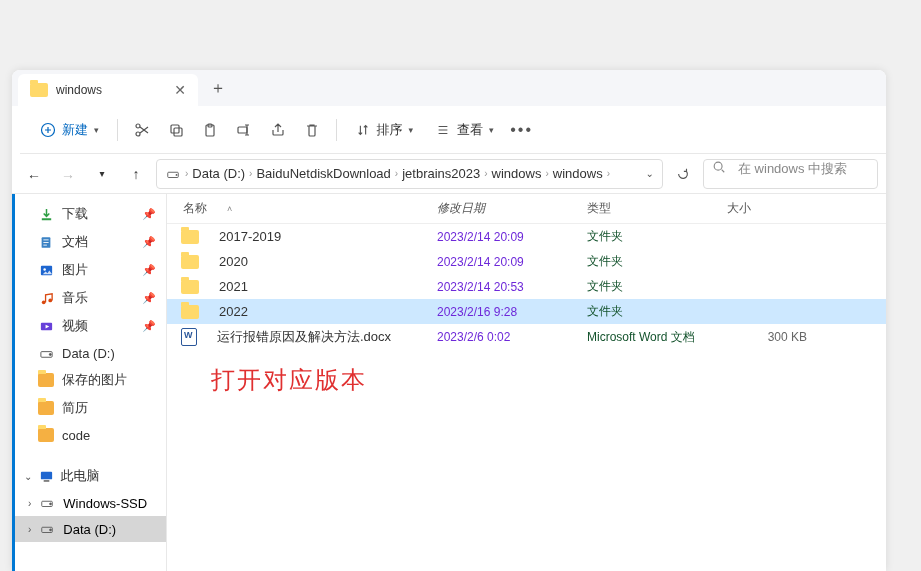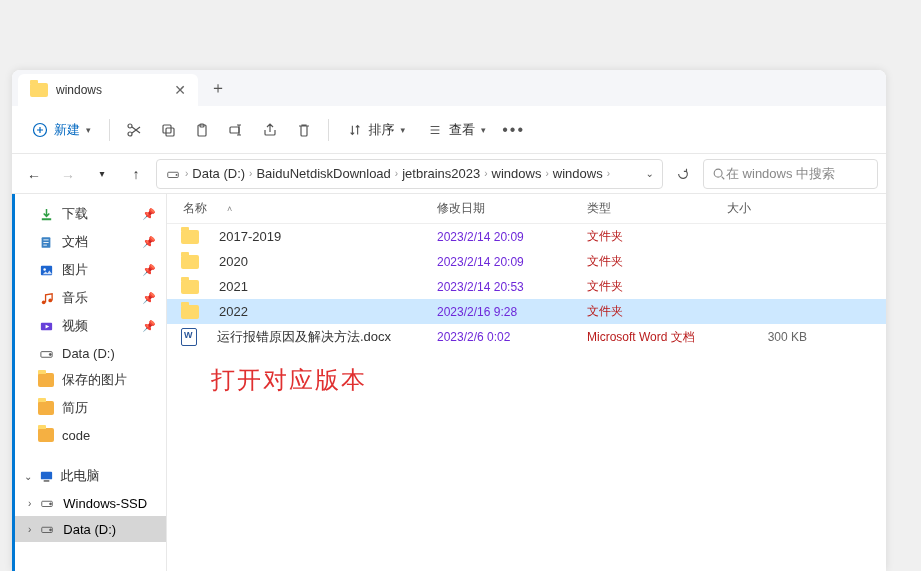--- a/index.html
+++ b/index.html
@@ -2,50 +2,50 @@
 <html><head>
 <meta charset="utf-8">
 <style>
   * { box-sizing: border-box; margin: 0; padding: 0; font-family: "Segoe UI", "Microsoft YaHei", sans-serif; }
   body { background: #f0f0f0; width: 921px; height: 571px; overflow: hidden; position: relative; }
   .window { position: absolute; top: 70px; left: 12px; right: 35px; bottom: 0; background: #fff; border-radius: 8px 8px 0 0; box-shadow: 0 0 8px rgba(0,0,0,0.1); display: flex; flex-direction: column; overflow: hidden; }
   .tabbar { display: flex; align-items: center; height: 36px; background: #f5f6f9; padding-left: 6px; }
   .tab { display: flex; align-items: center; gap: 8px; background: #fff; height: 32px; padding: 0 12px; border-radius: 6px 6px 0 0; margin-top: 4px; font-size: 12px; color: #333; width: 180px; position: relative; }
   .tab .close { margin-left: auto; color: #666; font-size: 14px; cursor: pointer; }
   .newtab { width: 28px; height: 28px; display: flex; align-items: center; justify-content: center; margin-left: 6px; color: #555; font-size: 16px; cursor: pointer; border-radius: 4px; }
-  .toolbar { display: flex; align-items: center; height: 48px; padding: 0 10px; gap: 2px; border-bottom: 1px solid #e8e8e8; }
+  .toolbar { display: flex; align-items: center; height: 48px; padding: 0 10px; gap: 2px; border-bottom: 1px solid #e8e8e8; margin-left: 8px; }
   .tbtn { display: flex; align-items: center; gap: 6px; padding: 6px 10px; font-size: 13px; color: #333; border-radius: 4px; cursor: pointer; }
   .tbtn-icon { width: 32px; height: 32px; display: flex; align-items: center; justify-content: center; color: #555; border-radius: 4px; cursor: pointer; }
   .divider-v { width: 1px; height: 22px; background: #ddd; margin: 0 6px; }
   .navrow { display: flex; align-items: center; height: 40px; padding: 0 8px; gap: 6px; border-bottom: 1px solid #e8e8e8; }
   .navbtn { width: 28px; height: 28px; display: flex; align-items: center; justify-content: center; color: #333; font-size: 14px; cursor: pointer; border-radius: 4px; }
   .breadcrumb { flex: 1; display: flex; align-items: center; gap: 4px; border: 1px solid #ddd; height: 30px; border-radius: 4px; padding: 0 8px; font-size: 13px; color: #333; overflow: hidden; }
   .bc-sep { color: #999; font-size: 10px; }
   .bc-item { white-space: nowrap; cursor: pointer; }
-  .searchbox { display: flex; align-items: center; gap: 0; border: 1px solid #ddd; height: 30px; border-radius: 4px; padding: 0 8px; width: 175px; color: #888; font-size: 13px; }
+  .searchbox { display: flex; gap: 12px; border: 1px solid #ddd; height: 30px; border-radius: 4px; padding: 0 8px; width: 175px; color: #888; font-size: 13px; }
   .body { flex: 1; display: flex; overflow: hidden; }
   .sidebar { width: 155px; border-right: 1px solid #e8e8e8; padding: 6px 0; overflow-y: auto; font-size: 13px; position: relative; }
   .sidebar::before { content:""; position:absolute; left:0; top:0; bottom:0; width:3px; background:#0078d4; }
   .side-item { display: flex; align-items: center; gap: 8px; padding: 5px 10px 5px 26px; color: #333; cursor: pointer; }
   .side-item .pin { margin-left: auto; color: #aaa; font-size: 11px; }
   .side-group { margin-top: 14px; }
   .side-group-head { display: flex; align-items: center; gap: 6px; padding: 5px 10px 5px 12px; color: #333; cursor: pointer; }
   .side-sub { padding-left: 30px; display: flex; align-items: center; gap: 8px; padding-top: 5px; padding-bottom: 5px; cursor: pointer; }
   .side-sub.selected { background: #d6d6d6; }
   .content { flex: 1; display: flex; flex-direction: column; position: relative; }
   .colhead { display: flex; font-size: 12px; color: #555; padding: 6px 0 6px 10px; border-bottom: 1px solid #eee; }
   .col-name { width: 260px; padding-left: 6px; display:flex; align-items:center; gap:20px; }
-  .col-date { width: 150px; }
+  .col-date { width: 150px; font-style: italic; }
   .col-type { width: 140px; }
   .col-size { width: 80px; }
   .filerow { display: flex; align-items: center; font-size: 13px; color: #333; padding: 4px 0 4px 10px; cursor: pointer; }
   .filerow.selected { background: #cde8ff; }
   .fr-name { width: 260px; display: flex; align-items: center; gap: 20px; padding-left: 4px; }
   .fr-date { width: 150px; color: #6d28d9; font-size: 12px; }
-  .fr-type { width: 140px; color: #b91c1c; font-size: 12px; }
+  .fr-type { width: 140px; color: #14532d; font-size: 12px; }
   .fr-size { width: 80px; color: #666; font-size: 12px; text-align: right; }
   .folder-icon { width: 18px; height: 14px; background: #ffd96a; border-radius: 2px; display: inline-block; position: relative; }
   .folder-icon::before { content:""; position:absolute; top:-3px; left:0; width:8px; height:4px; background:#ffd96a; border-radius:1px 1px 0 0; }
   .docx-icon { width:16px; height:18px; background:#fff; border:1px solid #2b579a; border-radius:2px; display:inline-block; position:relative; }
   .docx-icon::after { content:"W"; position:absolute; left:2px; top:1px; font-size:9px; font-weight:bold; color:#2b579a; }
   .annotation { position: absolute; left: 44px; top: 170px; color: #e03030; font-size: 24px; font-weight: 400; letter-spacing: 2px; pointer-events: none; }
   .ico { display:inline-flex; width:16px; height:16px; align-items:center; justify-content:center; }
   svg { display:block; }
 </style>
 </head>

